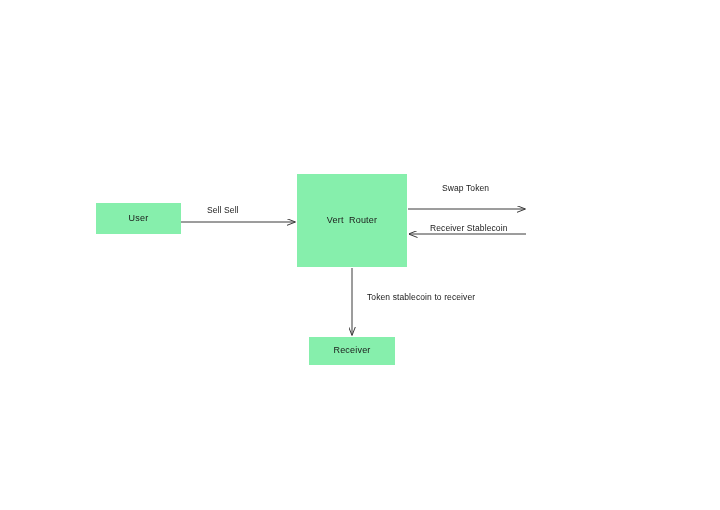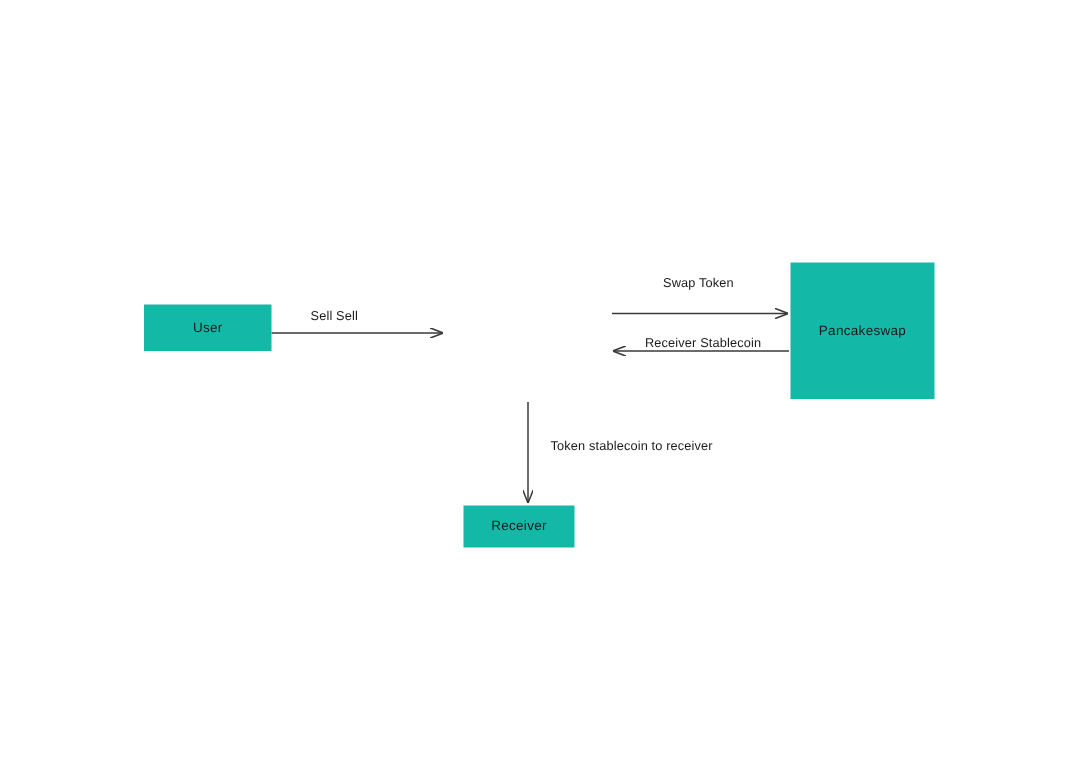--- a/index.html
+++ b/index.html
@@ -10,21 +10,21 @@
   #canvas {
     position: relative;
     width: 720px;
     height: 510px;
     background: #ffffff;
     overflow: hidden;
     font-family: "Liberation Sans", sans-serif;
   }
   .node {
     position: absolute;
-    background: #14b8a6;
+    background: #86efac;
     display: flex;
     align-items: center;
     justify-content: center;
     box-sizing: border-box;
   }
   .node-label {
     font-size: 9px;
     color: #1a1a1a;
     letter-spacing: 0.2px;
     white-space: pre;
@@ -76,26 +76,26 @@
 
     <line x1="526" y1="234" x2="409" y2="234" marker-end="url(#arrowLeftEnd)"></line>
 
     <line x1="352" y1="268" x2="352" y2="335" marker-end="url(#arrowDown)"></line>
   </svg>
 
   <div class="node" style="left:96px; top:203px; width:85px; height:31px;">
     <span class="node-label">User</span>
   </div>
 
-
-  <div class="node" style="left:527px; top:175px; width:96px; height:91px;">
-    <span class="node-label">Pancakeswap</span>
+  <div class="node" style="left:297px; top:174px; width:110px; height:93px;">
+    <span class="node-label">Vert  Router</span>
   </div>
 
-  <div class="node" style="left:309px; top:337px; width:74px; height:28px;">
+
+  <div class="node" style="left:309px; top:337px; width:86px; height:28px;">
     <span class="node-label">Receiver</span>
   </div>
 
   <span class="edge-label" style="left:207px; top:206px;">Sell Sell</span>
 
   <span class="edge-label" style="left:442px; top:184px;">Swap Token</span>
 
   <span class="edge-label" style="left:430px; top:224px;">Receiver Stablecoin</span>
 
   <span class="edge-label" style="left:367px; top:293px;">Token stablecoin to receiver</span>

